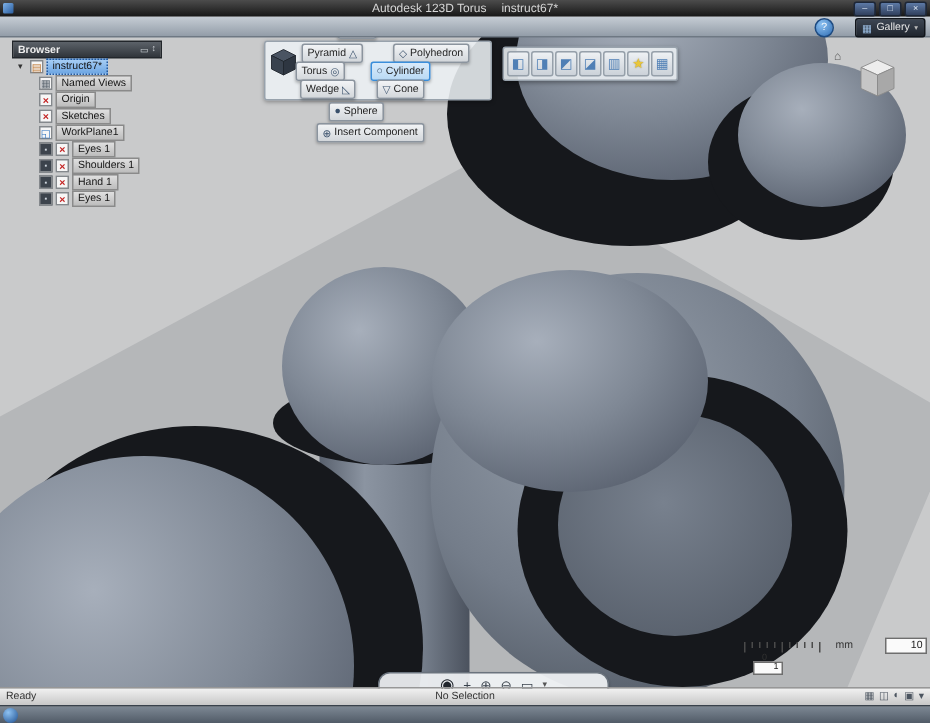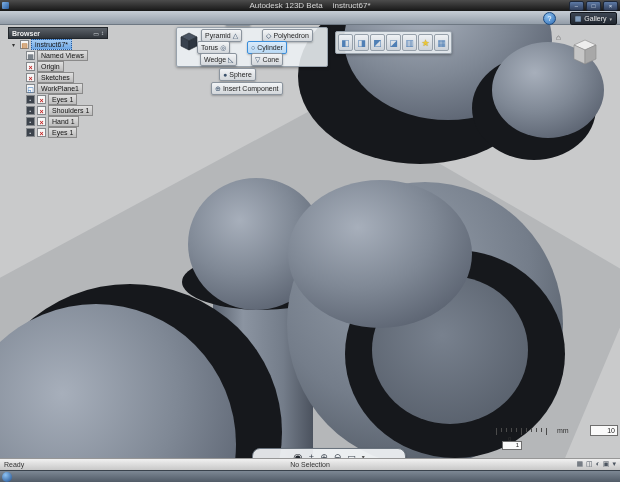--- a/index.html
+++ b/index.html
@@ -154,21 +154,21 @@
     </g>
 
     <g>
       <ellipse cx="130" cy="408" rx="152" ry="148" fill="#16181c"></ellipse>
       <ellipse cx="96" cy="420" rx="140" ry="140" fill="url(#gs)"></ellipse>
     </g>
   </svg>
 
   <div class="titlebar">
     <span class="appicon"></span>
-    <span>Autodesk 123D Beta</span>
+    <span>Autodesk 123D Torus</span>
     <span>instruct67*</span>
     <span class="winbtns">
       <span class="winbtn">–</span>
       <span class="winbtn">□</span>
       <span class="winbtn">×</span>
     </span>
   </div>
 
   <div class="topbar">
     <span class="helpbtn">?</span>

